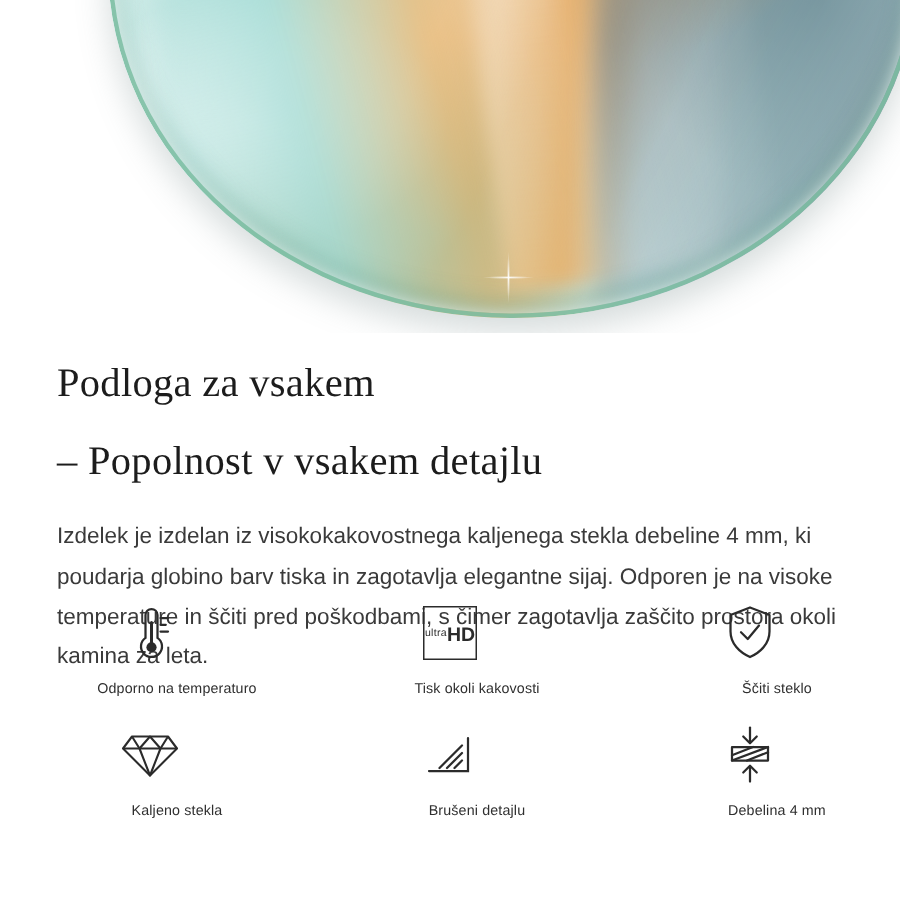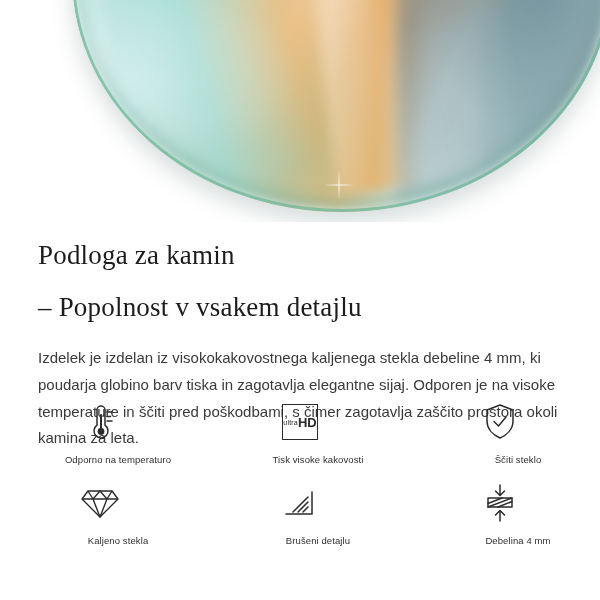--- a/index.html
+++ b/index.html
@@ -209,21 +209,21 @@
       <div class="swirl-b"></div>
       <div class="swirl-c"></div>
       <div class="swirl-d"></div>
       <div class="disc-edge"></div>
     </div>
     <div class="sparkle"></div>
   </div>
 
   <div class="content">
     <h1 class="headline">
-      <span>Podloga za kamin</span>
+      <span>Podloga za vsakem</span>
       <span class="l2">– Popolnost v vsakem detajlu</span>
     </h1>
     <p class="body-copy">Izdelek je izdelan iz visokokakovostnega kaljenega stekla debeline 4 mm, ki poudarja globino barv tiska in zagotavlja elegantne sijaj. Odporen je na visoke temperature in ščiti pred poškodbami, s čimer zagotavlja zaščito prostora okoli kamina za leta.</p>
   </div>
 
   <div class="features">
 
     <div class="feature">
       <span class="feature-icon">
         <svg width="34" height="38" viewBox="0 0 34 38" fill="none" stroke="#2b2b2b" stroke-width="1.5" stroke-linecap="round">
@@ -238,21 +238,21 @@
       <span class="feature-label">Odporno na temperaturo</span>
     </div>
 
     <div class="feature">
       <span class="feature-icon">
         <span class="ultrahd-box">
           <span class="u1">ultra</span>
           <span class="u2">HD</span>
         </span>
       </span>
-      <span class="feature-label">Tisk visoke kakovosti</span>
+      <span class="feature-label">Tisk okoli kakovosti</span>
     </div>
 
     <div class="feature">
       <span class="feature-icon">
         <svg width="36" height="40" viewBox="0 0 36 40" fill="none" stroke="#2b2b2b" stroke-width="1.5" stroke-linecap="round" stroke-linejoin="round">
           <path d="M18 3 L31 8 V19 C31 27 25 33 18 36 C11 33 5 27 5 19 V8 Z"></path>
           <polyline points="12,19.5 16.5,24 24,15"></polyline>
         </svg>
       </span>
       <span class="feature-label">Ščiti steklo</span>

